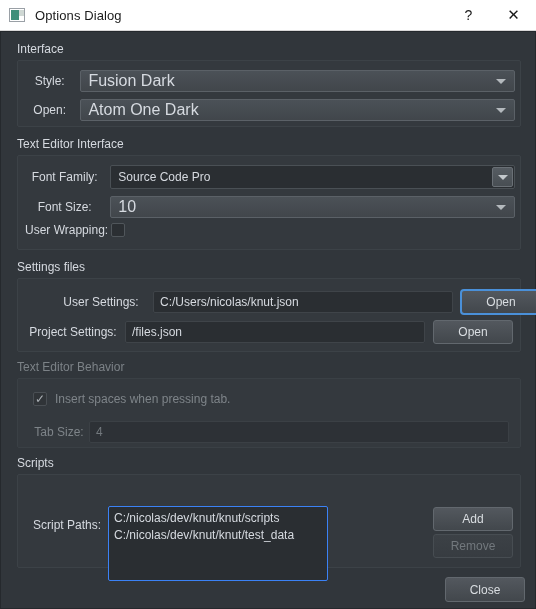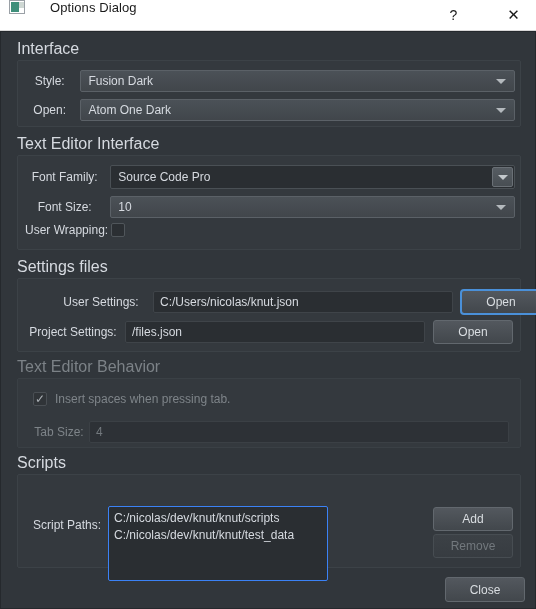--- a/index.html
+++ b/index.html
@@ -14,23 +14,23 @@
     overflow: hidden;
     position: relative;
   }
 
   
   .titlebar {
     height: 31px;
     background: #ffffff;
     border-bottom: 1px solid #d8d8d8;
     display: flex;
+    align-items: center;
     padding: 0 0 0 9px;
     box-sizing: border-box;
-    gap: 15px;
   }
   .win-icon {
     width: 16px; height: 14px;
     position: relative;
     flex: 0 0 auto;
     background: #ffffff;
     border: 1px solid #9aa0a6;
     box-sizing: border-box;
     margin-right: 10px;
   }
@@ -75,21 +75,21 @@
     padding: 0;
   }
 
   .group {
     position: absolute;
     box-sizing: border-box;
   }
   .group-title {
     position: absolute;
     top: 0; left: 8px;
-    font-size: 16px;
+    font-size: 12px;
     color: #d6dae0;
     line-height: 14px;
   }
   .group-frame {
     position: absolute;
     left: 8px; right: 8px;
     top: 18px; bottom: 0;
     border: 1px solid #3c4247;
     border-radius: 2px;
     background: #34393e;
@@ -115,21 +115,21 @@
     position: relative;
     height: 22px;
     background: linear-gradient(#4b5157, #41464b);
     border: 1px solid #5b6167;
     border-radius: 2px;
     box-sizing: border-box;
     display: flex;
     align-items: center;
     padding-left: 7px;
     color: #d6dae0;
-    font-size: 12px;
+    font-size: 16px;
     cursor: default;
   }
   .combo .arrow {
     position: absolute;
     right: 8px; top: 50%;
     margin-top: -2px;
     width: 0; height: 0;
     border-left: 5px solid transparent;
     border-right: 5px solid transparent;
     border-top: 5px solid #b4b9bd;

